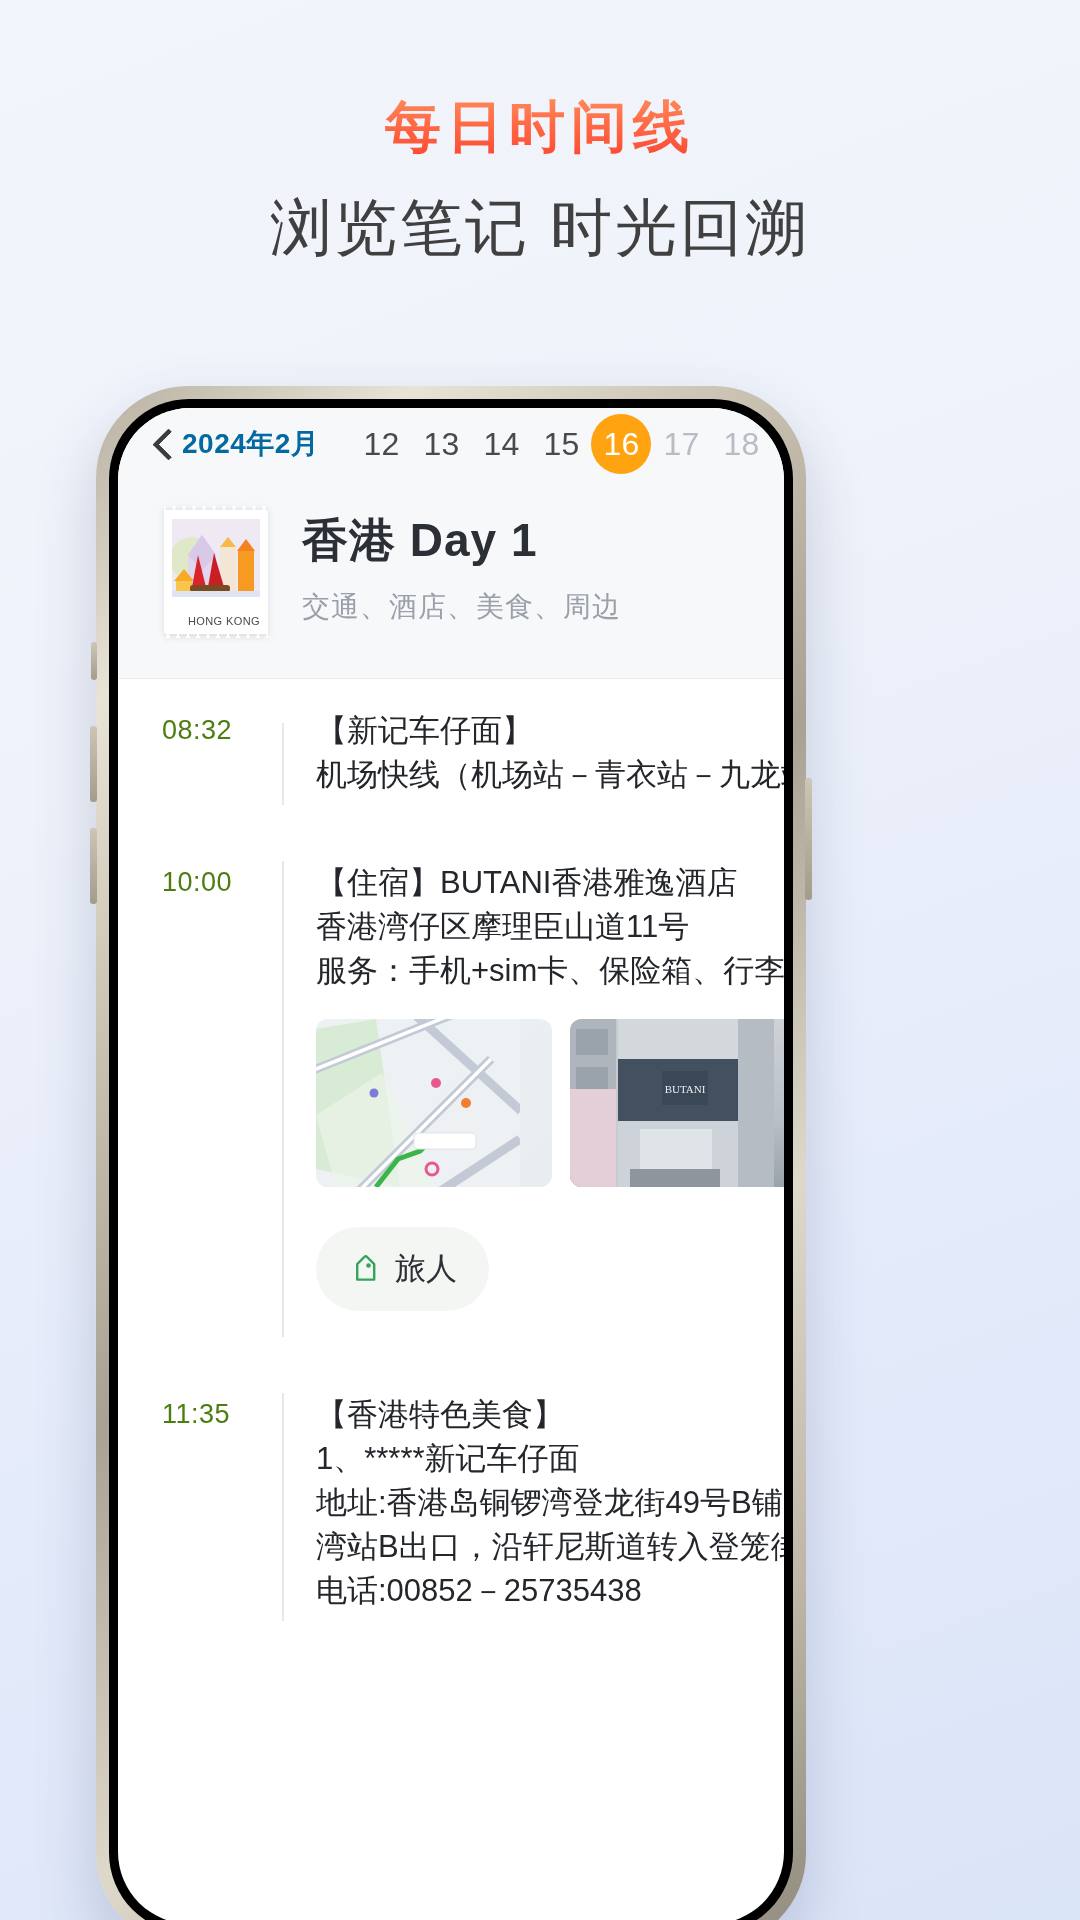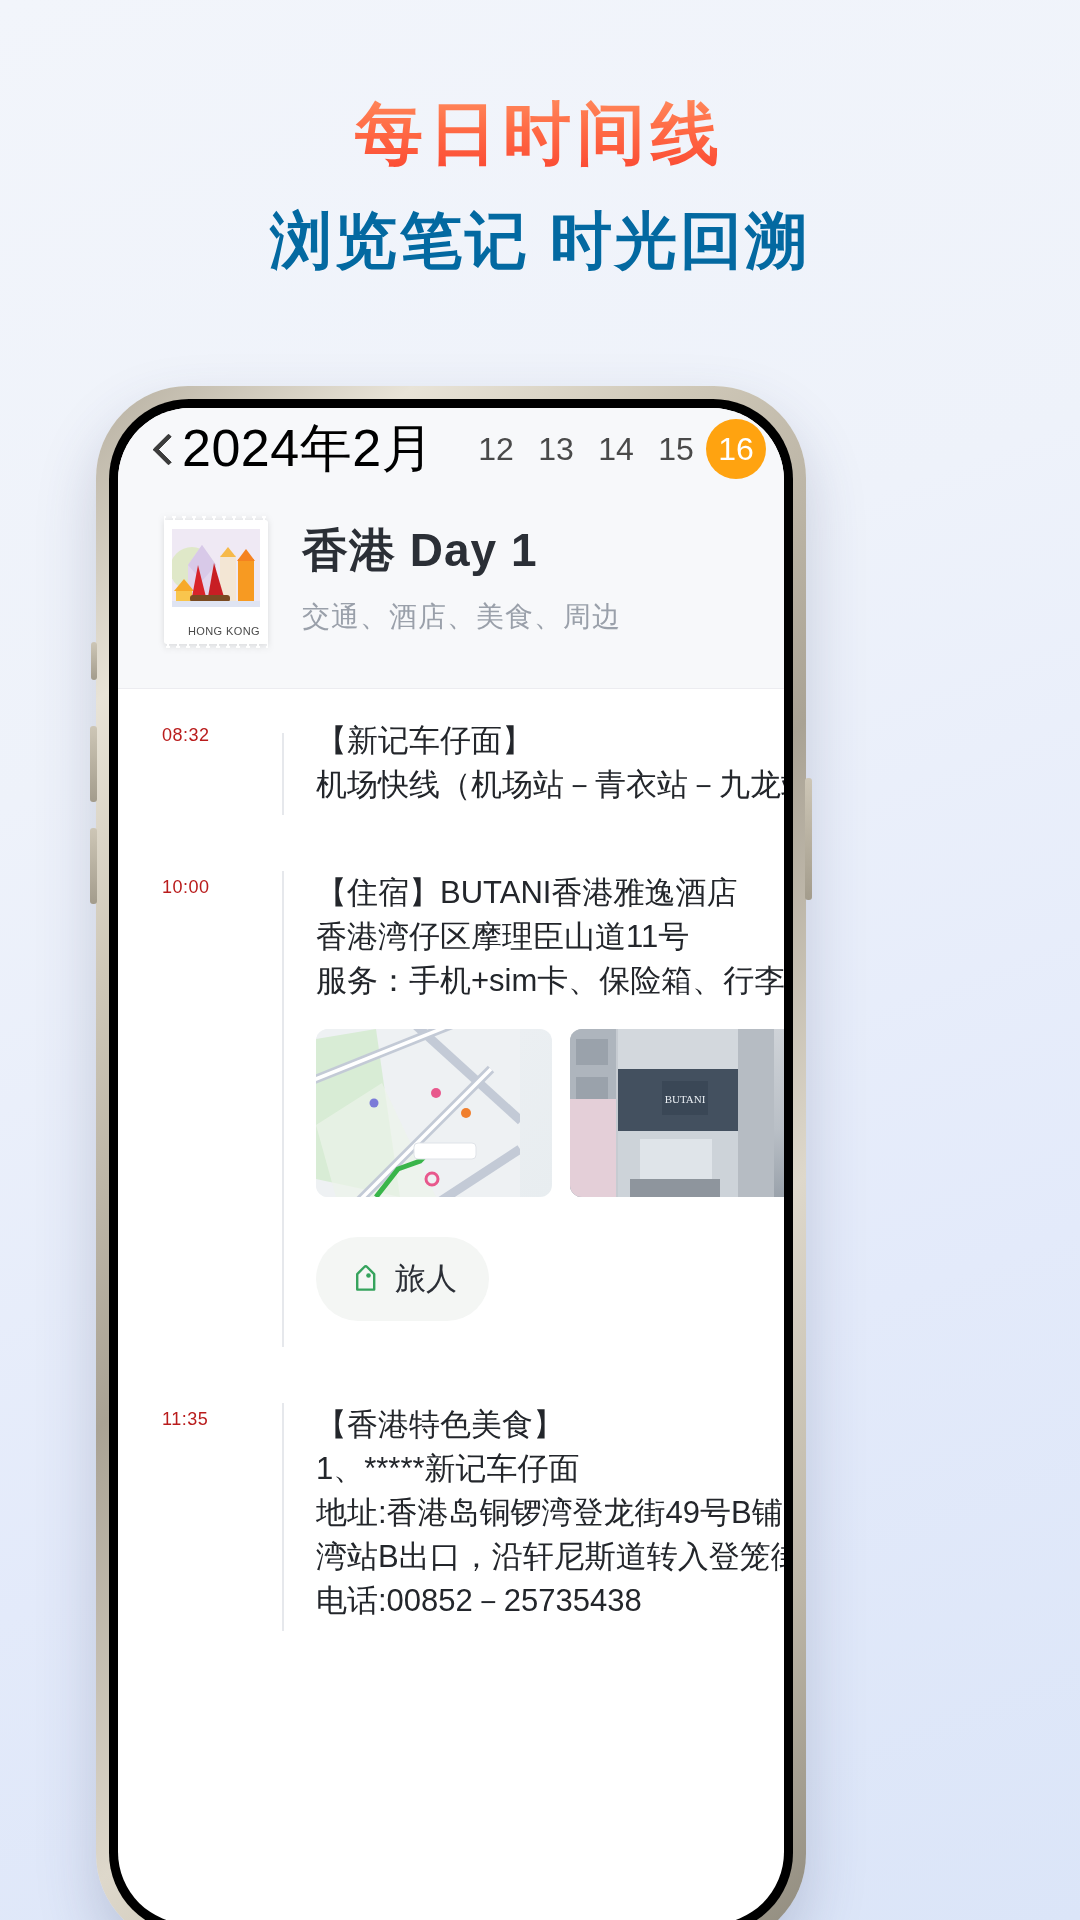--- a/index.html
+++ b/index.html
@@ -6,27 +6,27 @@
   html,body { width:1080px; height:1920px; }
   body {
     font-family:"Liberation Sans","DejaVu Sans",sans-serif;
     background:linear-gradient(160deg,#f2f5fb 0%,#eef2fa 35%,#e3eafa 70%,#dbe5f8 100%);
     overflow:hidden; position:relative;
   }
 
   
   .promo { text-align:center; padding-top:96px; }
   .promo-title {
-    font-size:68px; font-weight:bold; letter-spacing:6px; line-height:1.1;
+    font-size:56px; font-weight:bold; letter-spacing:6px; line-height:1.1;
     background:linear-gradient(180deg,#ff8a5c 0%,#ff6a45 45%,#fb4a33 100%);
     -webkit-background-clip:text; background-clip:text; color:transparent;
     -webkit-text-fill-color:transparent;
   }
   .promo-sub {
-    margin-top:34px; font-size:62px; font-weight:bold; color:#0369a1;
+    margin-top:34px; font-size:62px; font-weight:normal; color:#404040;
     letter-spacing:3px; line-height:1.15;
   }
 
   
   .phone {
     position:absolute; left:96px; top:386px; width:710px; height:1560px;
     border-radius:92px; padding:13px;
     background:linear-gradient(135deg,#b7b0a1 0%,#e8e3d7 14%,#cfc8b8 26%,#a9a294 46%,#ded8cb 66%,#bdb6a7 84%,#8f8a7d 100%);
     box-shadow:0 28px 60px rgba(60,70,110,.22);
   }
@@ -76,21 +76,21 @@
     background:#f7f8fa; display:flex; align-items:center;
     padding:6px 30px 26px 36px; gap:6px;
   }
   .month { display:flex; align-items:center; gap:10px; flex:0 0 auto; }
   .chev { width:18px; height:31px; position:relative; }
   .chev::before{
     content:""; position:absolute; left:3px; top:4px; width:18px; height:18px;
     border-left:5px solid #3c3c3c; border-bottom:5px solid #3c3c3c;
     transform:rotate(45deg); border-radius:2px;
   }
-  .month-label { font-size:52px; color:#000000; font-weight:400; letter-spacing:.5px; }
+  .month-label { font-size:28px; color:#0369a1; font-weight:700; letter-spacing:.5px; }
   .days { display:flex; align-items:center; gap:0; margin-left:26px; flex:1; justify-content:space-between; }
   .day {
     font-size:32px; color:#4a4a4a; width:60px; height:60px;
     display:flex; align-items:center; justify-content:center; border-radius:50%;
   }
   .day.dim { color:#b8bcc4; }
   .day.active { background:#ffa310; color:#fff; font-weight:500; }
 
   
   .notehead {
@@ -117,21 +117,21 @@
     position:absolute; bottom:7px; left:16px; right:0; text-align:center;
     font-size:11px; letter-spacing:.4px; color:#4a4a4a;
   }
   .note-title { font-size:46px; font-weight:600; color:#2b2f36; letter-spacing:1px; }
   .note-sub { margin-top:16px; font-size:28px; color:#9aa0aa; letter-spacing:1px; }
 
   
   .timeline { background:#fff; padding:0 0 0 0; }
   .tl-item { display:flex; padding:30px 0 0 44px; }
   .tl-time {
-    flex:0 0 120px; font-size:18px; color:#b91c1c; padding-top:6px; letter-spacing:.5px;
+    flex:0 0 120px; font-size:27px; color:#4d7c0f; padding-top:6px; letter-spacing:.5px;
   }
   .tl-body { flex:1; position:relative; padding-left:34px; }
   .tl-body::before{
     content:""; position:absolute; left:0; top:0; bottom:-8px; width:2px; background:#e6e8ec;
   }
   .tl-item:first-child .tl-body::before{ top:14px; }
   .tl-line { font-size:31px; color:#23262b; line-height:1.42; white-space:nowrap; }
   .tl-line.head { font-weight:500; }
 
   .thumbs { display:flex; gap:18px; margin-top:26px; }

